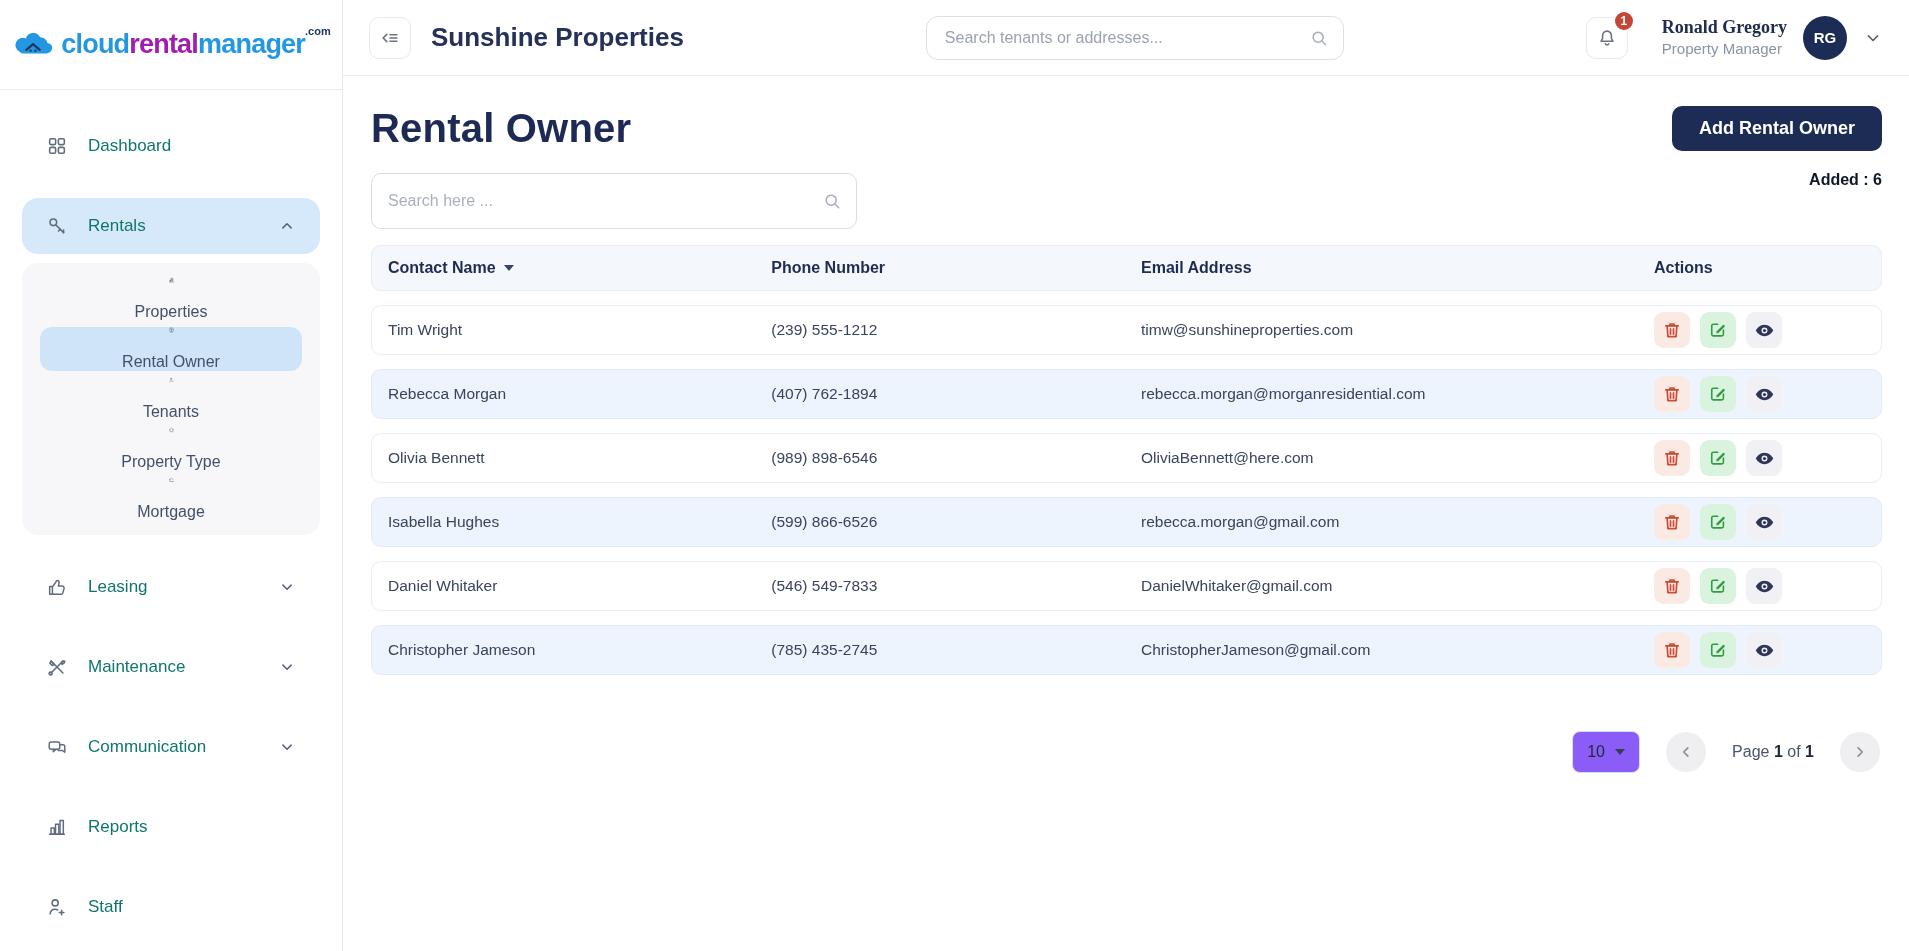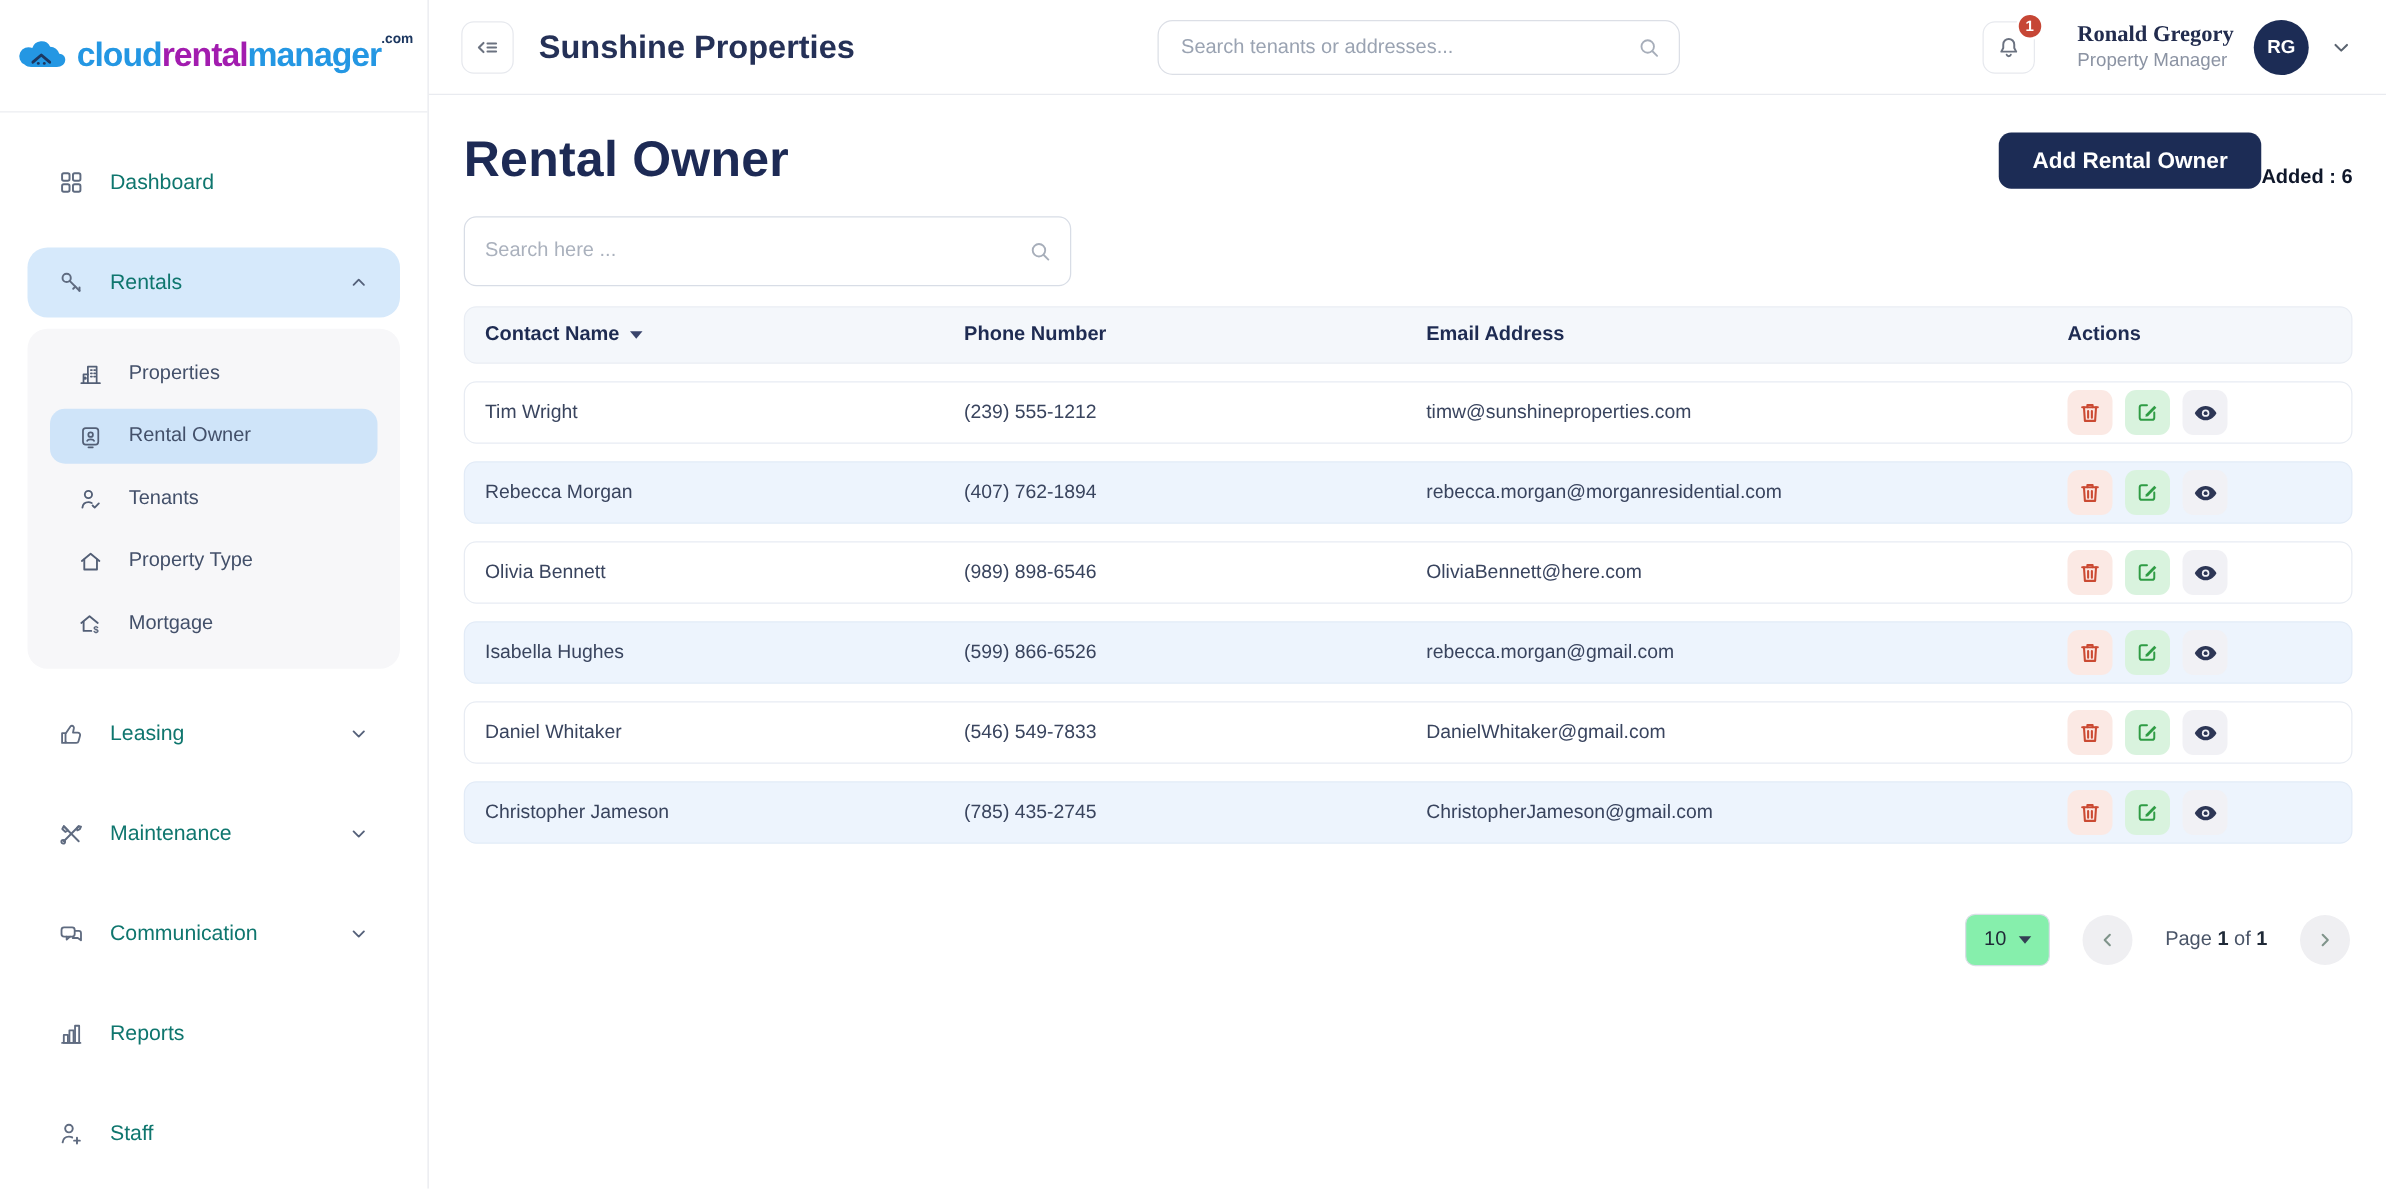--- a/index.html
+++ b/index.html
@@ -27,21 +27,21 @@
   .side-item { height:56px; margin:0 22px 24px 22px; padding:0 24px;
                display:flex; align-items:center; gap:20px; border-radius:16px;
                font-size:17px; color:#0f766e; cursor:pointer; }
   .side-item .icn { color:#5f6b80; }
   .side-item.active-parent { background:#d6e9fb; margin-bottom:9px; }
   .side-chevron { margin-left:auto; color:#55617a; }
   .submenu { margin:0 22px 24px 22px; background:#f7f7f9; border-radius:16px;
              padding:14px 0 14px 0; }
   .sub-item { height:44px; margin:0 18px 6px 18px; padding:0 22px;
               display:flex; align-items:center; gap:20px; border-radius:12px;
-              font-size:16px; color:#43506a; cursor:pointer; }
+              font-size:16px; color:#43506a; cursor:pointer;flex-direction:column; }
   .sub-item .icn { color:#535f76; }
   .sub-item.active { background:#cfe4f9; }
   .sub-item:last-child { margin-bottom:0; }
 
   
   .main { flex:1; display:flex; flex-direction:column; height:100%; }
   .topbar { height:76px; min-height:76px; border-bottom:1px solid #e9ebf0;
             display:flex; align-items:center; padding:0 26px; }
   .icon-btn { width:42px; height:42px; border:1px solid #e7e9ee; border-radius:10px;
               background:#fff; display:flex; align-items:center; justify-content:center;
@@ -70,21 +70,21 @@
   .content { flex:1; padding:26px 27px 0 28px; }
   .content-head { display:flex; justify-content:space-between; align-items:flex-start; }
   .page-title { font-size:40px; font-weight:bold; color:#1d2a55; letter-spacing:0.2px;
                 margin-top:4px; }
   .page-search { margin-top:22px; width:486px; height:56px; border:1px solid #d8dde6;
                  border-radius:10px; display:flex; align-items:center;
                  padding:0 14px 0 16px; background:#fff; }
   .page-search input { flex:1; border:none; outline:none; font-size:16px;
                        font-family:"Liberation Sans",sans-serif; color:#374151; }
   .page-search input::placeholder { color:#aab1bd; }
-  .head-right { display:flex; flex-direction:row; align-items:flex-end; }
+  .head-right { display:flex; flex-direction:column; align-items:flex-end; }
   .add-btn { height:45px; padding:0 27px; background:#1c2c55; color:#fff; border:none;
              border-radius:10px; font-size:18px; font-weight:bold;
              font-family:"Liberation Sans",sans-serif; cursor:pointer; margin-top:4px; }
   .added-count { margin-top:20px; font-size:16px; font-weight:bold; color:#0f172a; }
 
   
   .table { margin-top:16px; }
   .trow { display:grid; grid-template-columns:25.4% 24.5% 34% 16.1%; align-items:center; }
   .thead { background:#f4f7fb; border:1px solid #e9edf4; border-radius:10px; height:46px;
            font-size:16px; font-weight:bold; color:#1e2b52; }
@@ -99,21 +99,21 @@
   .action-btn { width:36px; height:36px; border:none; border-radius:9px; cursor:pointer;
                 display:flex; align-items:center; justify-content:center; padding:0; }
   .del  { background:#fbe9e4; color:#cb4a33; }
   .edit { background:#d9f3de; color:#2f9c44; }
   .view { background:#f1f1f5; color:#2d3655; }
 
   
   .pager { margin-top:56px; display:flex; align-items:center; justify-content:flex-end;
            gap:26px; padding-right:2px; }
   .page-size { width:68px; height:42px; border:1px solid #d9dee6; border-radius:8px;
-               background:#86efac; display:flex; align-items:center; justify-content:center;
+               background:#8b5cf6; display:flex; align-items:center; justify-content:center;
                gap:10px; font-size:16px; color:#1f2937; cursor:pointer; }
   .size-caret { width:0; height:0; border-left:5px solid transparent;
                 border-right:5px solid transparent; border-top:6px solid #333f54; }
   .pg-circle { width:40px; height:40px; border-radius:50%; background:#efeff2; border:none;
                display:flex; align-items:center; justify-content:center; color:#80948b;
                cursor:pointer; }
   .page-info { font-size:16px; color:#4a5568; }
   .page-info b { color:#1f2937; }
 </style>
 </head>

